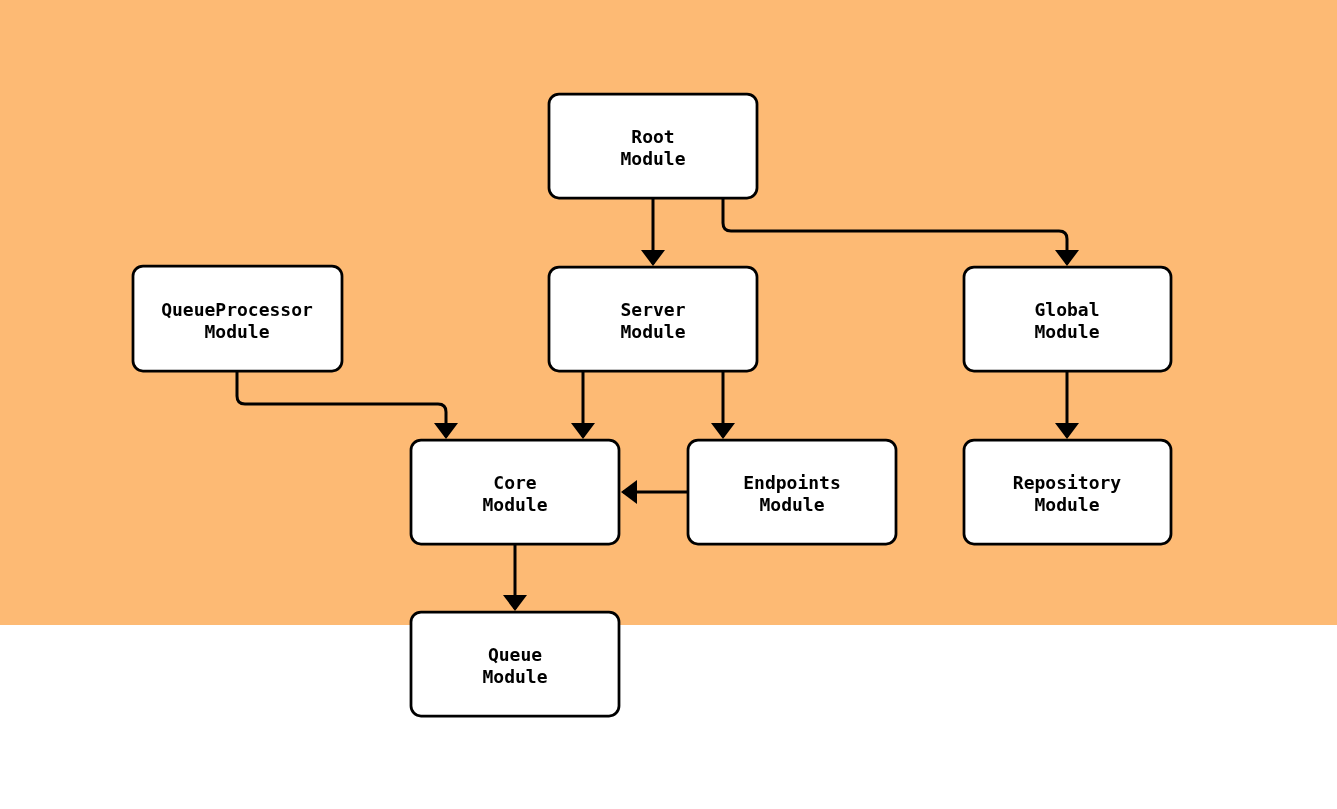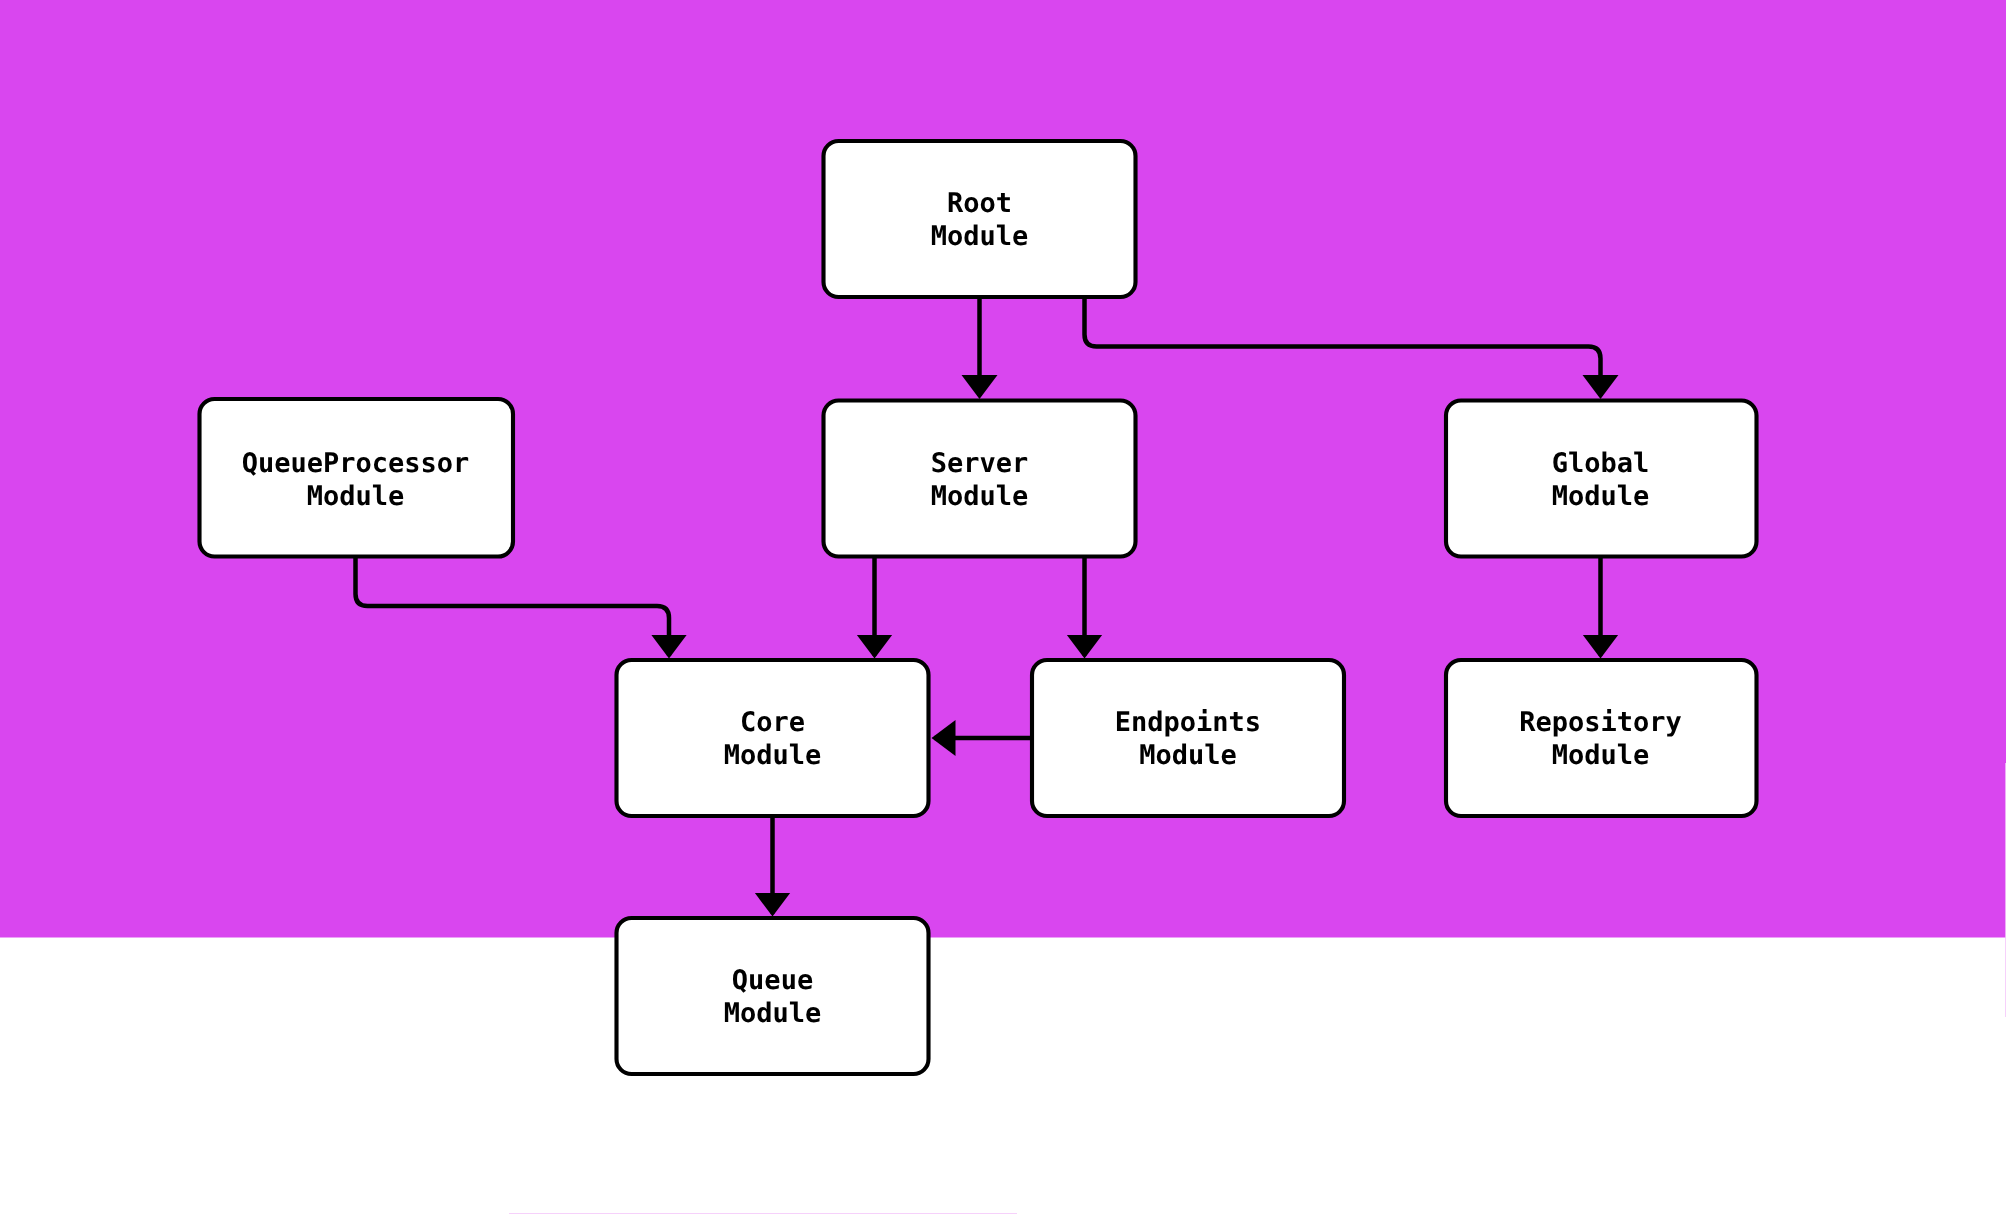--- a/index.html
+++ b/index.html
@@ -7,21 +7,21 @@
     padding: 0;
     background: #ffffff;
     width: 1337px;
     height: 809px;
     overflow: hidden;
   }
   .canvas {
     position: relative;
     width: 1337px;
     height: 625px;
-    background: #d946ef;
+    background: #fdba74;
   }
   .edge {
     fill: none;
     stroke: #000000;
     stroke-width: 3;
     stroke-linecap: butt;
   }
   .node-rect {
     fill: #ffffff;
     stroke: #000000;

